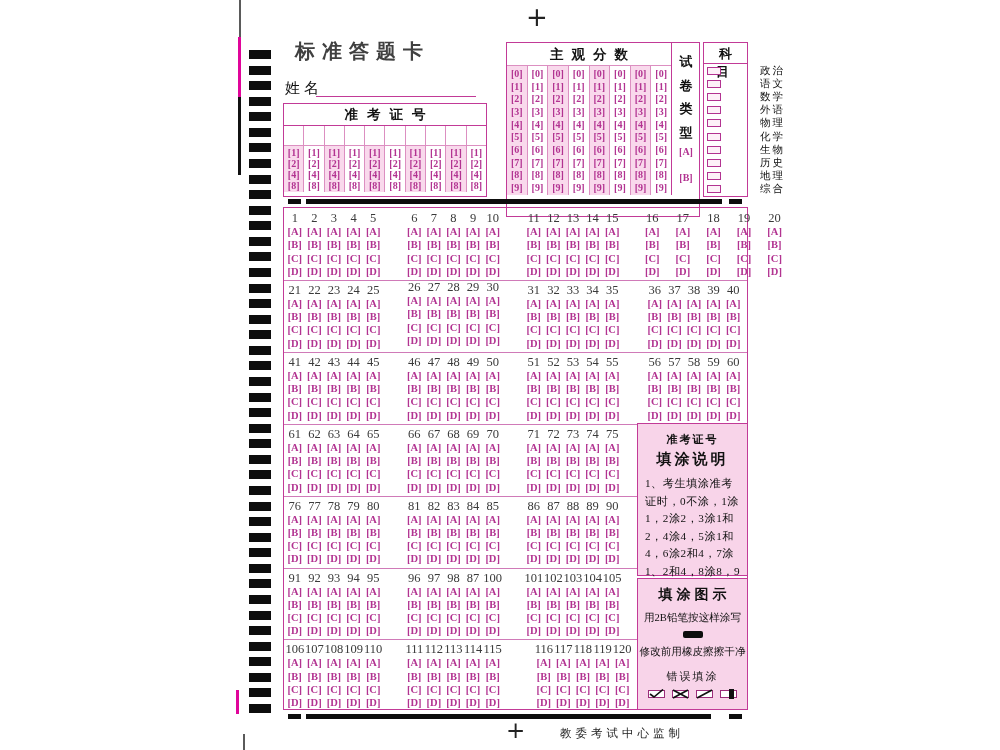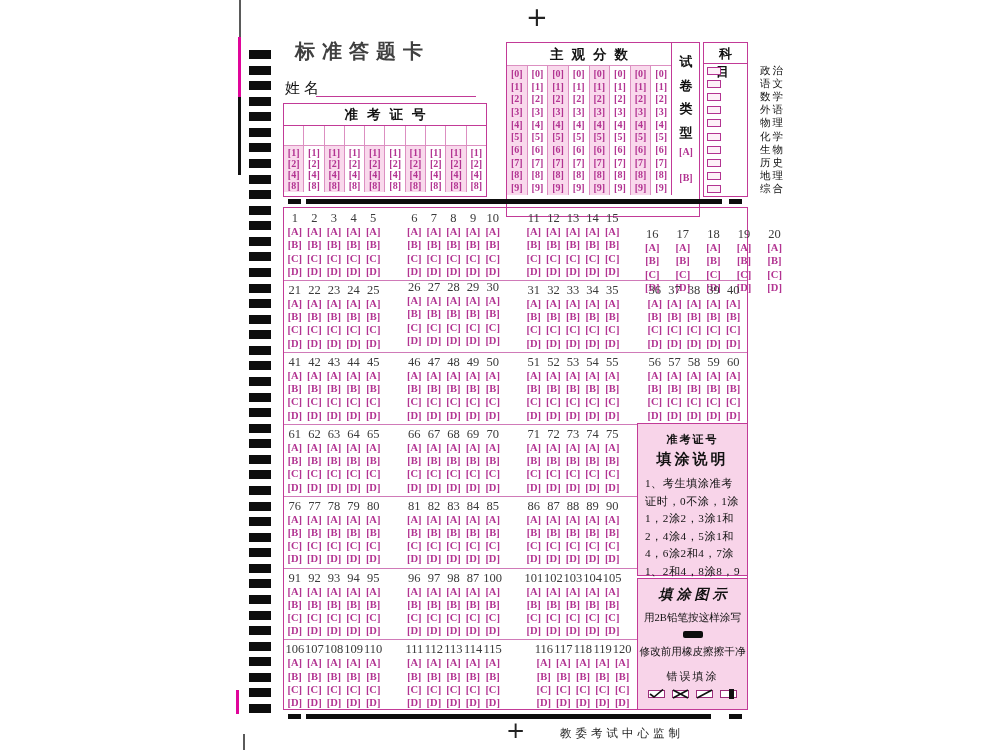--- a/index.html
+++ b/index.html
@@ -67,21 +67,21 @@
   .q-num{height:14px;font-size:12.5px;color:var(--numgray);line-height:14px;font-family:"Liberation Serif",serif;}
   .q-col .bubble{height:13.3px;line-height:13.3px;font-size:10.5px;}
   
   .instr1{left:637px;top:423px;width:111px;height:153px;border:1.6px solid var(--magenta);
           background:var(--pinkbox);box-sizing:border-box;}
   .i1-t1{text-align:center;font-size:11px;font-weight:bold;margin-top:8px;letter-spacing:2px;color:#111;}
   .i1-t2{text-align:center;font-size:15px;font-weight:bold;margin-top:3px;letter-spacing:3px;color:#111;}
   .i1-body{margin:6px 5px 0 7px;font-size:11.2px;line-height:17.6px;color:#111;letter-spacing:0.5px;}
   .instr2{left:637px;top:578px;width:111px;height:132px;border:1.6px solid var(--magenta);
           background:var(--pinkbox);box-sizing:border-box;text-align:center;}
-  .i2-t{font-size:14px;font-weight:bold;margin-top:7px;letter-spacing:4px;text-indent:4px;color:#111;font-style:italic;}
+  .i2-t{font-size:14px;font-weight:bold;margin-top:7px;letter-spacing:4px;text-indent:4px;color:#111;}
   .i2-line{font-size:10.6px;margin-top:7px;color:#111;}
   .correct-mark{width:20px;height:7px;background:#0d0d0d;border-radius:2px;margin:6px auto 0 auto;}
   .i2-line3{font-size:11px;margin-top:10px;letter-spacing:2px;color:#111;}
   .wrong-row{display:flex;justify-content:center;gap:6px;margin-top:5px;}
   .footer-text{left:560px;top:726px;font-size:11.5px;letter-spacing:4px;color:#222;}
 </style>
 </head>
 <body>
 
 <div class="page">
@@ -512,21 +512,21 @@
           <div class="bubble">[D]</div>
         </div>
         <div class="q-col">
           <div class="q-num">15</div>
           <div class="bubble">[A]</div>
           <div class="bubble">[B]</div>
           <div class="bubble">[C]</div>
           <div class="bubble">[D]</div>
         </div>
       </div>
-      <div class="q-group" style="left: 361px; top: 19px; gap: 16px;">
+      <div class="q-group" style="left: 361px; top: 3px; gap: 16px;">
         <div class="q-col">
           <div class="q-num">16</div>
           <div class="bubble">[A]</div>
           <div class="bubble">[B]</div>
           <div class="bubble">[C]</div>
           <div class="bubble">[D]</div>
         </div>
         <div class="q-col">
           <div class="q-num">17</div>
           <div class="bubble">[A]</div>

